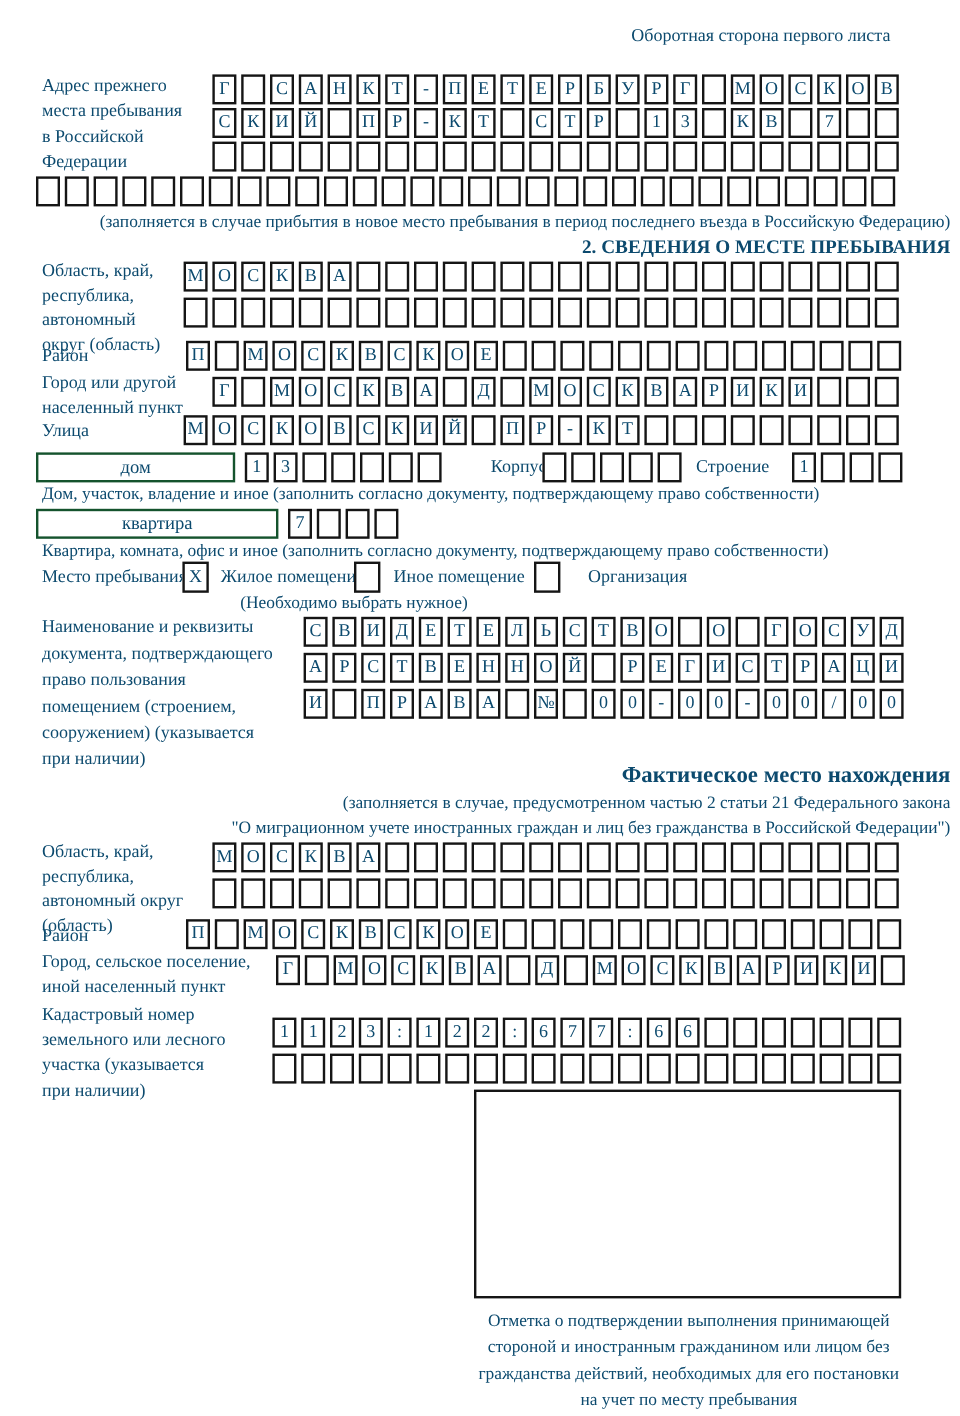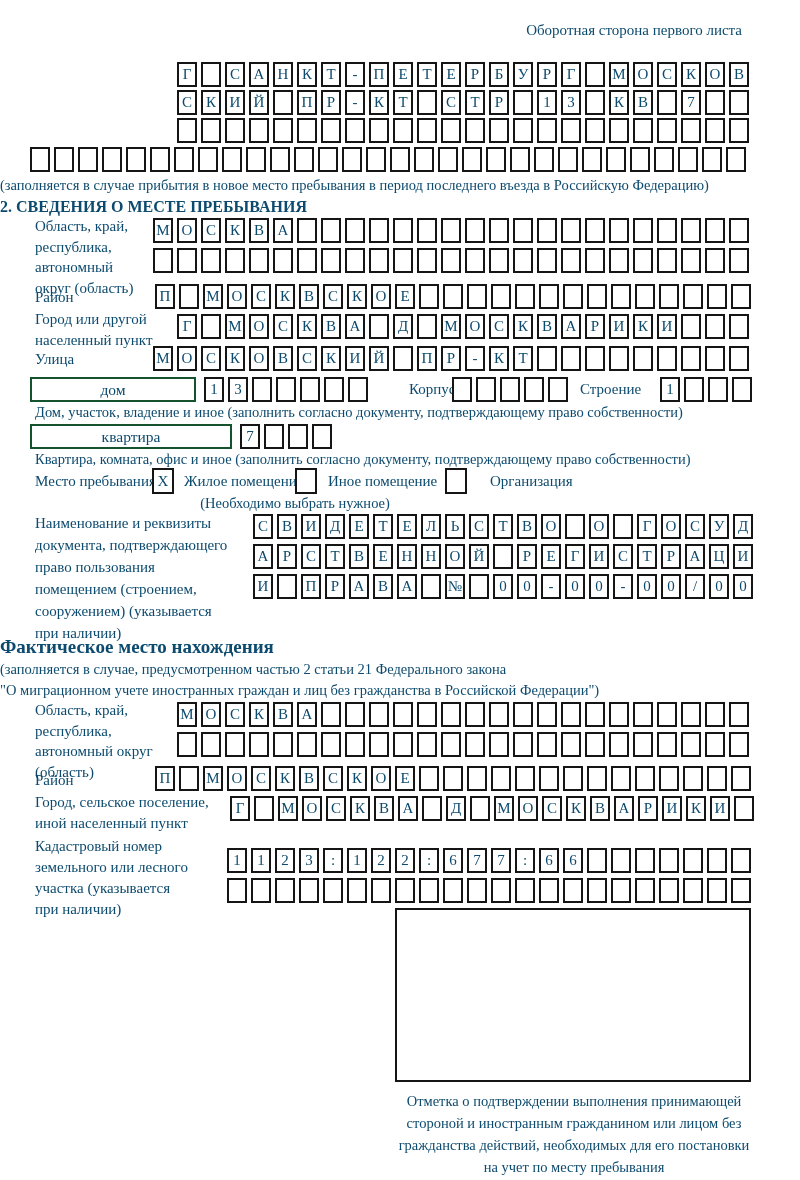--- a/index.html
+++ b/index.html
@@ -9,31 +9,35 @@
   .lbl{font-size:15px;line-height:21px;white-space:pre-line;}
   .boxrow{position:absolute;display:flex;}
   .cell{width:20px;height:25px;border:2px solid #151515;box-sizing:border-box;
         margin-right:4px;display:flex;align-items:center;justify-content:center;
         font-size:15px;font-family:"Liberation Serif","DejaVu Serif",serif;background:#fff;}
   .widebox{position:absolute;border:2px solid #14532d;box-sizing:border-box;height:25px;
         display:flex;align-items:center;justify-content:center;font-size:15.5px;background:#fff;}
   .checkbox{position:absolute;width:22px;height:26px;border:2px solid #151515;box-sizing:border-box;
         display:flex;align-items:center;justify-content:center;font-size:15px;background:#fff;}
   .note{font-size:14.5px;}
-  .center{left:0;width:792px;text-align:left;}
+  .center{left:0;width:792px;text-align:right;}
   .title{font-weight:bold;font-size:16px;}
   .stamp{border:2px solid #151515;box-sizing:border-box;background:#fff;}
 </style>
 </head>
 <body>
 
 <div id="page">
 
   <div class="abs note" style="top:22px;left:0;width:742px;text-align:right;font-size:15px;">Оборотная сторона первого листа</div>
 
+  <div class="abs lbl" style="left:35px;top:62px;">Адрес прежнего
+места пребывания
+в Российской
+Федерации</div>
   <div class="boxrow" style="left:177px;top:62px;">
       <div class="cell">Г</div>
       <div class="cell"></div>
       <div class="cell">С</div>
       <div class="cell">А</div>
       <div class="cell">Н</div>
       <div class="cell">К</div>
       <div class="cell">Т</div>
       <div class="cell">-</div>
       <div class="cell">П</div>

